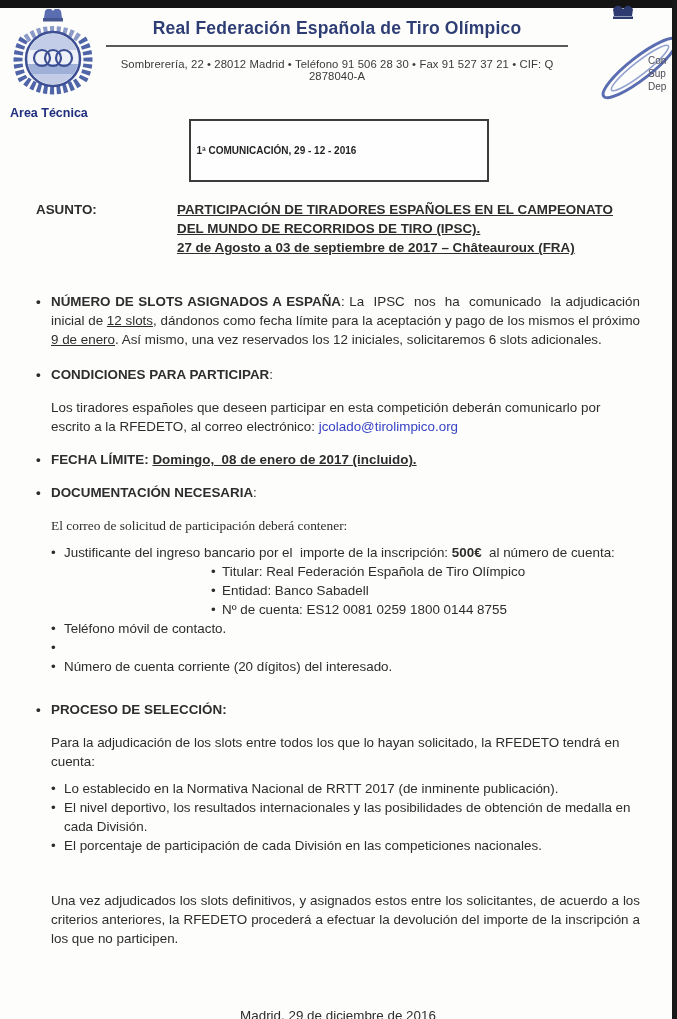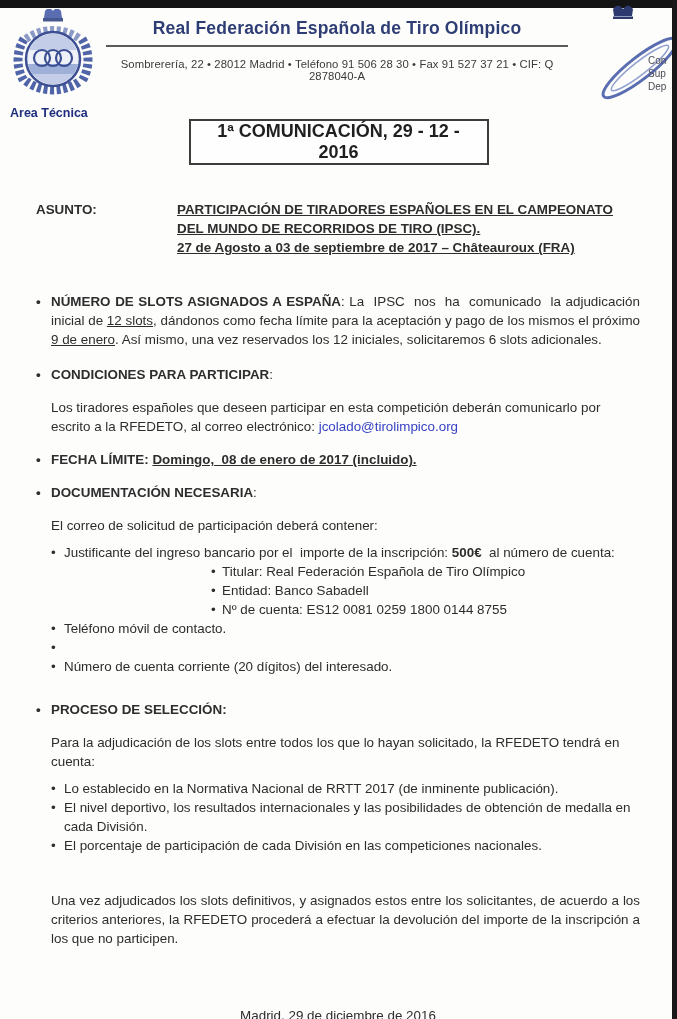--- a/index.html
+++ b/index.html
@@ -33,22 +33,22 @@
   .csd-acronym {
     position:absolute; left:8px; top:16px;
     font-size:36px; font-weight:bold; color:#2c3a70; letter-spacing:-1px;
   }
   .csd-swoosh { position:absolute; left:-6px; top:8px; width:130px; height:104px; }
   .csd-side { position:absolute; left:62px; top:52px; font-size:10px; line-height:13px; color:#4b4b55; }
 
   .comm-box {
     position:absolute; top:119px; left:50%; transform:translateX(-50%);
     width:300px; border:2px solid #3c3c3c; background:#fefefe;
-    padding:0 6px; text-align:center;
-    font-size:18px; font-weight:bold; color:#1f1f1f;
+    padding:24px 6px; text-align:left;
+    font-size:10px; font-weight:bold; color:#1f1f1f;
   }
 
   
   .doc-body { position:absolute; top:200px; left:36px; width:604px; font-size:13.4px; line-height:19px; }
 
   .subject-row { display:flex; margin-bottom:35px;gap:48px; }
   .subject-label { width:93px; flex:0 0 93px; font-weight:bold; }
   .subject-lines { font-weight:bold; }
   .subject-lines .sline { text-decoration:underline; }
 
@@ -170,21 +170,21 @@
         <span class="bold">FECHA LÍMITE: </span><span class="bold ul keep-sp">Domingo,  08 de enero de 2017 (incluido).</span>
       </div>
     </div>
 
     <div class="bullet-row sec-head">
       <span class="blt">•</span>
       <div class="btxt">
         <span class="bold">DOCUMENTACIÓN NECESARIA</span><span>:</span>
       </div>
     </div>
-    <div class="indent-para" style="margin-bottom:8px;">El correo de solicitud de participación deberá contener:</div>
+    <div class="indent-para" style="margin-bottom:8px;font-family:Liberation Serif, serif;">El correo de solicitud de participación deberá contener:</div>
 
     <div class="doc-list">
       <div class="doc-item">
         <span class="blt2">•</span>
         <div>
           <span class="keep-sp">Justificante del ingreso bancario por el  importe de la inscripción: </span><span class="bold">500€</span><span class="keep-sp">  al número de cuenta:</span>
         </div>
       </div>
       <div class="sub-list">
         <div class="sub-item">

